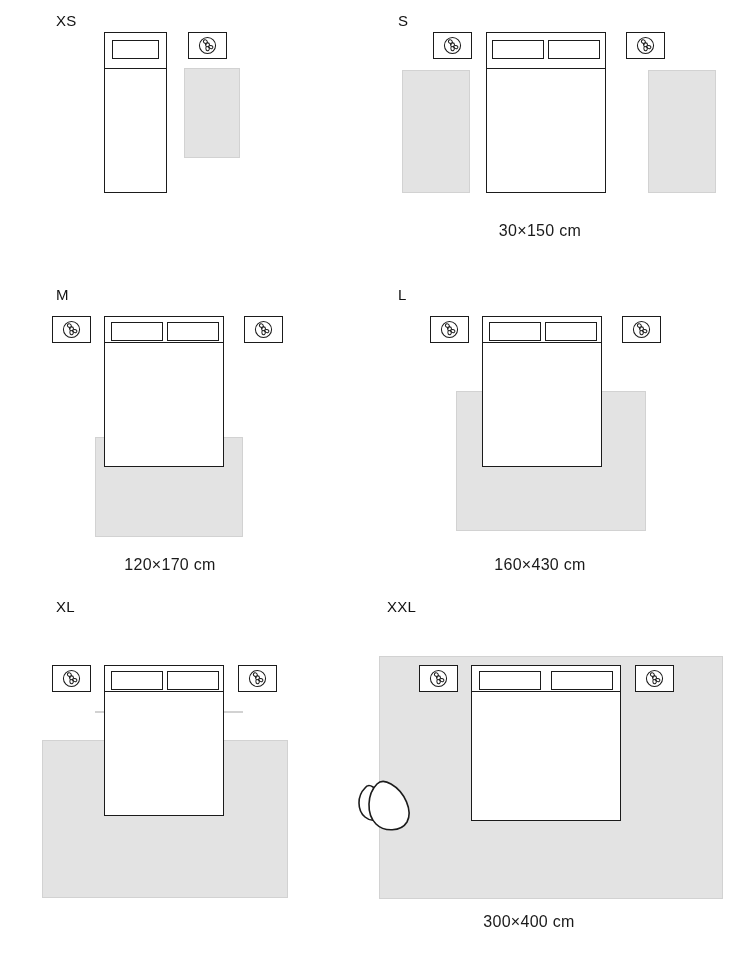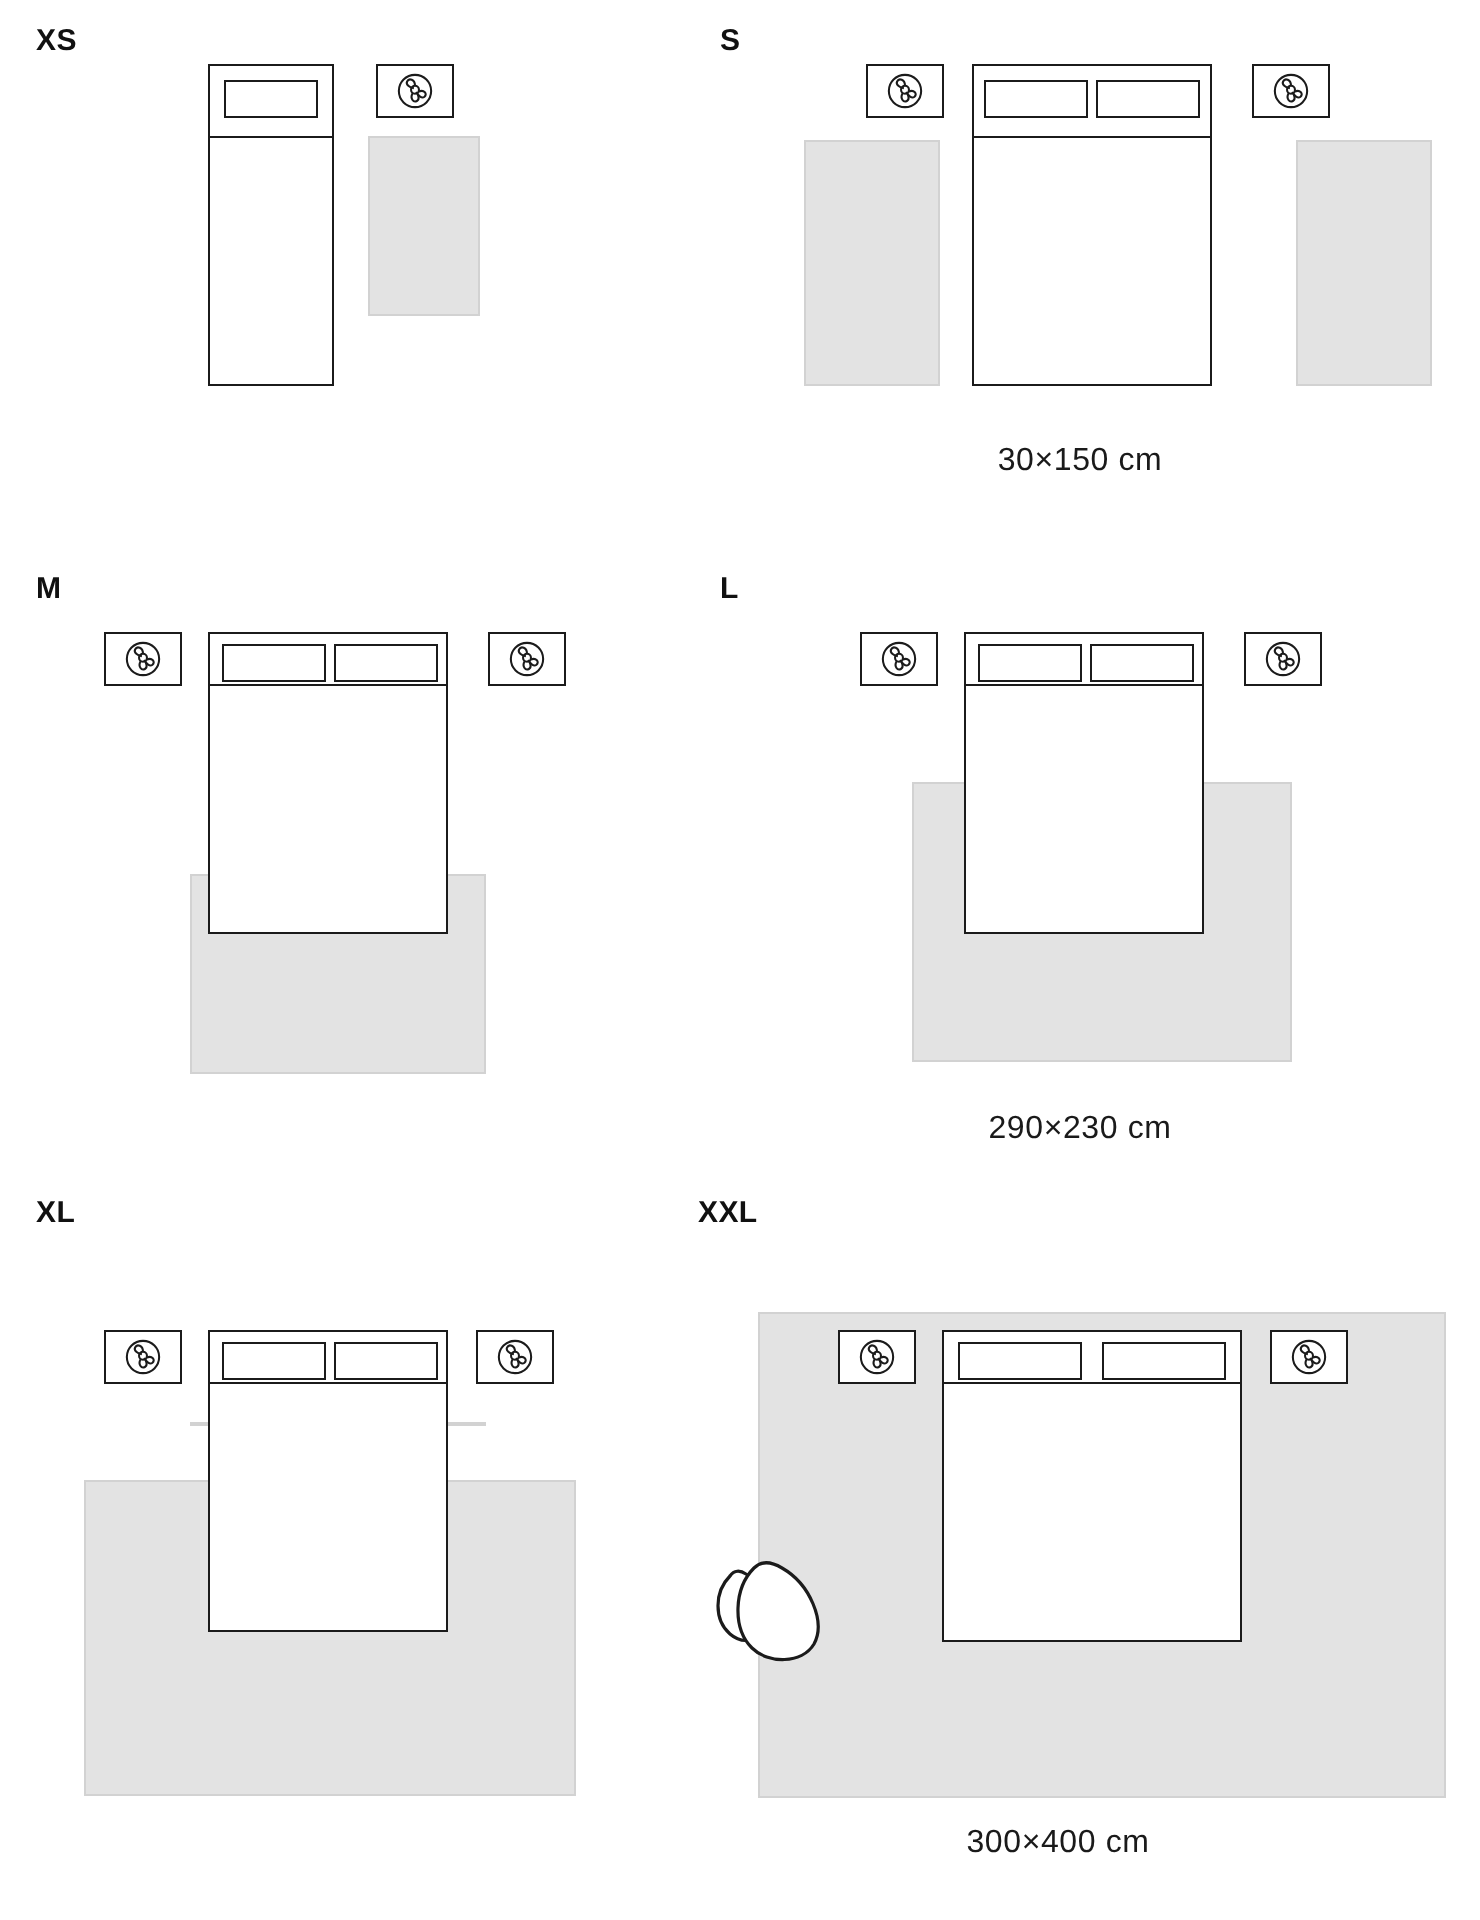--- a/index.html
+++ b/index.html
@@ -16,23 +16,24 @@
     position: relative;
     width: 740px;
     height: 960px;
   }
   .cell {
     position: absolute;
   }
   .size-label {
     position: absolute;
     font-size: 15px;
-    font-weight: bold;
+    font-weight: normal;
     letter-spacing: 0.2px;
     color: #111;
+    margin-left: 38px;
   }
   .dims {
     position: absolute;
     font-size: 16px;
     color: #1a1a1a;
     text-align: center;
     width: 100%;
     letter-spacing: 0.3px;
   }
   .stage {
@@ -171,20 +172,21 @@
         <svg class="lamp-icon" viewBox="0 0 24 24">
           <circle cx="12" cy="12" r="10.2" fill="none" stroke="#1b1b1b" stroke-width="1.3"></circle>
           <circle cx="12" cy="11.2" r="2.5" fill="none" stroke="#1b1b1b" stroke-width="1.3"></circle>
           <path d="M12 8.7 C12 4.6 8.2 3.6 7.0 6.0 C6.0 8.0 8.6 9.8 11.3 10.3" fill="none" stroke="#1b1b1b" stroke-width="1.3"></path>
           <path d="M14.2 12.4 C17.9 10.8 20.0 13.9 18.0 15.6 C16.3 17.0 13.9 15.1 13.2 12.9" fill="none" stroke="#1b1b1b" stroke-width="1.3"></path>
           <path d="M10.6 13.3 C8.6 16.8 11.0 19.4 13.2 18.3 C15.1 17.3 14.2 14.3 12.6 12.7" fill="none" stroke="#1b1b1b" stroke-width="1.3"></path>
         </svg>
       </div>
     </div>
 
+    <div class="dims" style="left:0; top:282px;">120×170 cm</div>
   </div>
 
   <div class="cell" style="left:340px; top:274px; width:400px; height:308px;">
     <div class="size-label" style="left:20px; top:12px;">L</div>
 
     <div class="stage" style="left:0; top:0; width:400px; height:258px;">
 
       <div class="rug" style="left:116px; top:117px; width:190px; height:140px;"></div>
 
       <div class="bed" style="left:142px; top:68px; width:120px; height:125px;"></div>
@@ -205,21 +207,21 @@
         <svg class="lamp-icon" viewBox="0 0 24 24">
           <circle cx="12" cy="12" r="10.2" fill="none" stroke="#1b1b1b" stroke-width="1.3"></circle>
           <circle cx="12" cy="11.2" r="2.5" fill="none" stroke="#1b1b1b" stroke-width="1.3"></circle>
           <path d="M12 8.7 C12 4.6 8.2 3.6 7.0 6.0 C6.0 8.0 8.6 9.8 11.3 10.3" fill="none" stroke="#1b1b1b" stroke-width="1.3"></path>
           <path d="M14.2 12.4 C17.9 10.8 20.0 13.9 18.0 15.6 C16.3 17.0 13.9 15.1 13.2 12.9" fill="none" stroke="#1b1b1b" stroke-width="1.3"></path>
           <path d="M10.6 13.3 C8.6 16.8 11.0 19.4 13.2 18.3 C15.1 17.3 14.2 14.3 12.6 12.7" fill="none" stroke="#1b1b1b" stroke-width="1.3"></path>
         </svg>
       </div>
     </div>
 
-    <div class="dims" style="left:0; top:282px;">290×230 cm</div>
+    <div class="dims" style="left:0; top:282px;">160×430 cm</div>
   </div>
 
   <div class="cell" style="left:0px; top:588px; width:340px; height:372px;">
     <div class="size-label" style="left:18px; top:10px;">XL</div>
 
     <div class="stage" style="left:0; top:0; width:340px; height:320px;">
 
       <div class="rug" style="left:42px; top:152px; width:246px; height:158px;"></div>
 
       <div class="bed" style="left:104px; top:103px; width:120px; height:125px;"></div>

